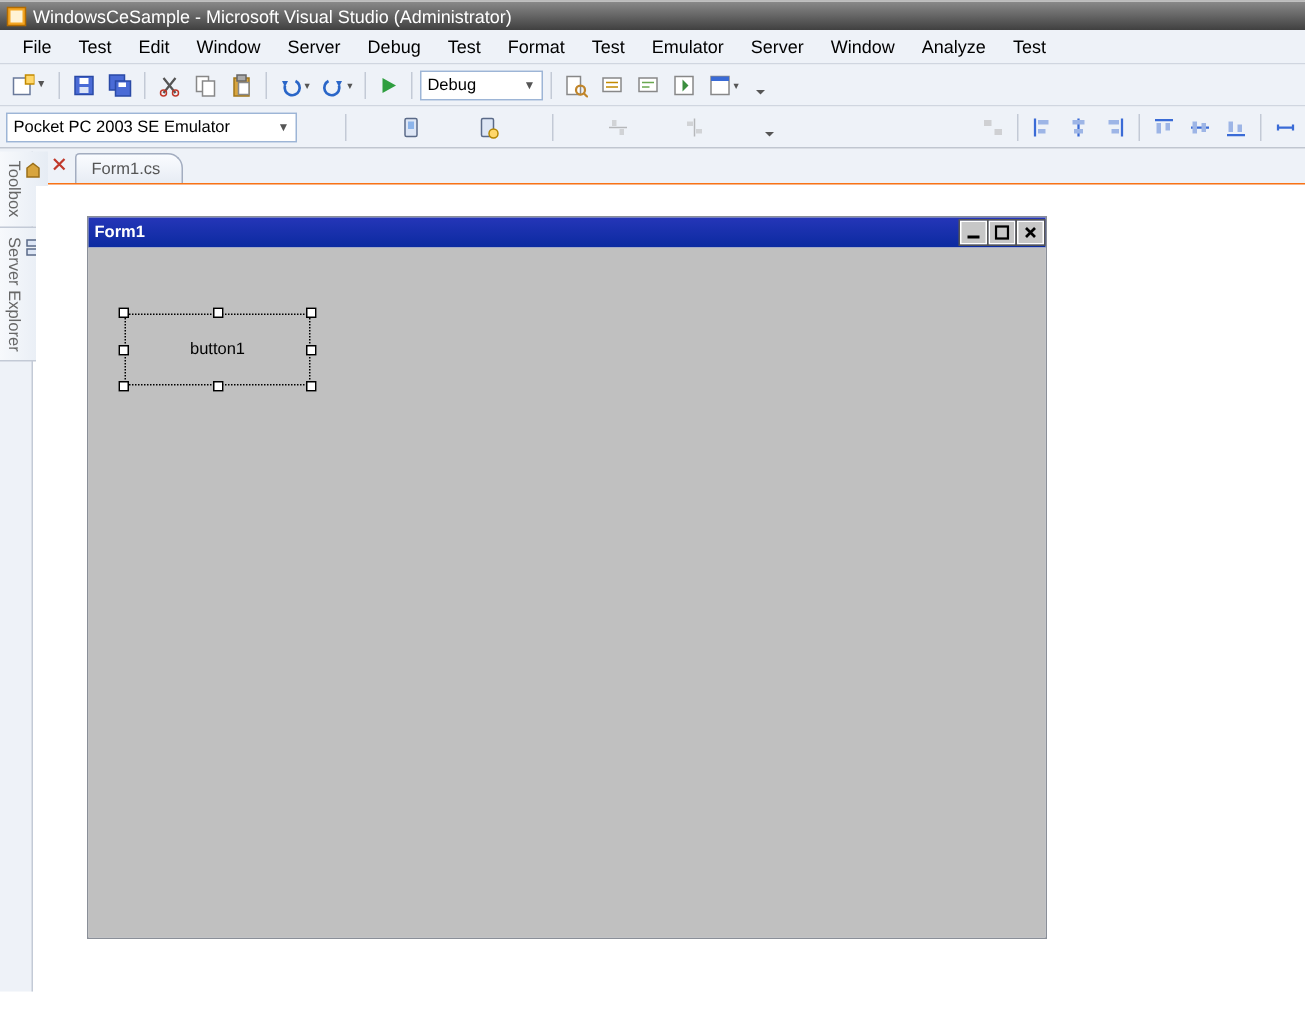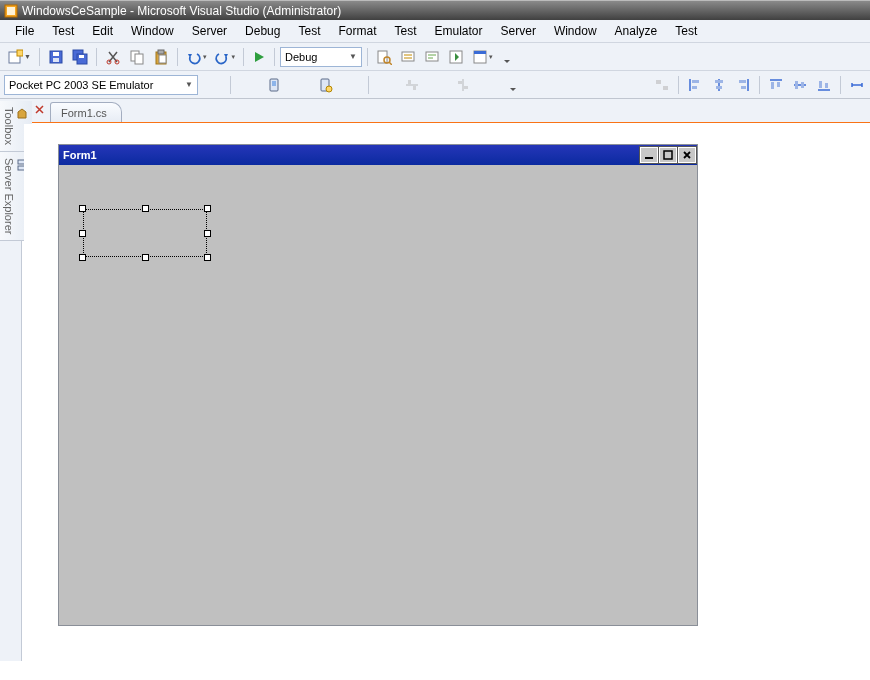--- a/index.html
+++ b/index.html
@@ -463,20 +463,23 @@
         </span>
       <span class="wbtn">
           <svg width="10" height="10">
             <path d="M2 2 L8 8 M8 2 L2 8" stroke="#000" stroke-width="1.8"></path>
           </svg>
         </span>
     </div>
     <div class="form-client">
       <div class="sel-wrap">
         <div class="sel-border"></div>
+        <div class="sel-button">
+          <span>button1</span>
+        </div>
         <div class="handle h-nw"></div>
         <div class="handle h-n"></div>
         <div class="handle h-ne"></div>
         <div class="handle h-w"></div>
         <div class="handle h-e"></div>
         <div class="handle h-sw"></div>
         <div class="handle h-s"></div>
         <div class="handle h-se"></div>
       </div>
     </div>

